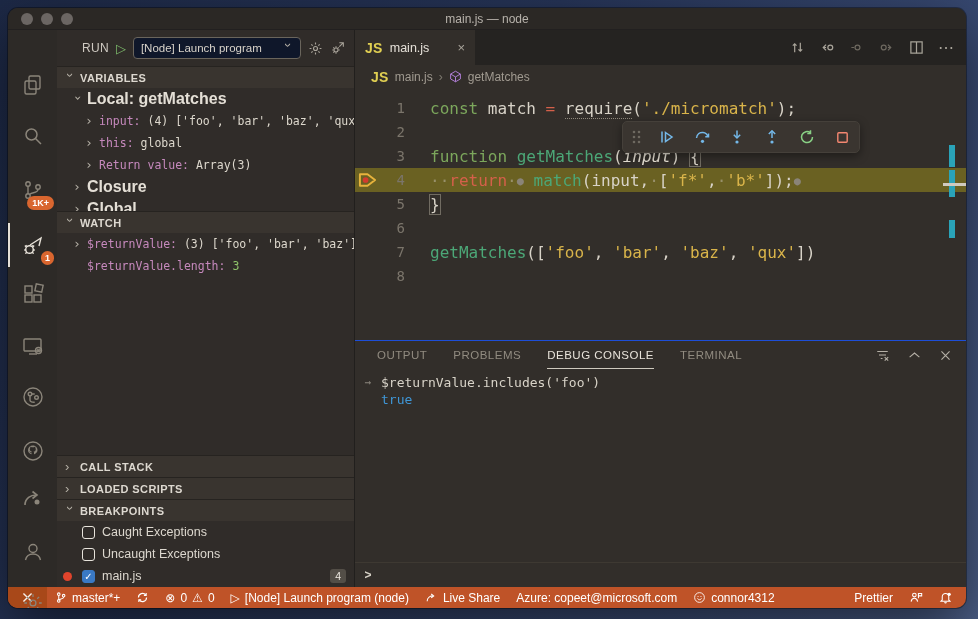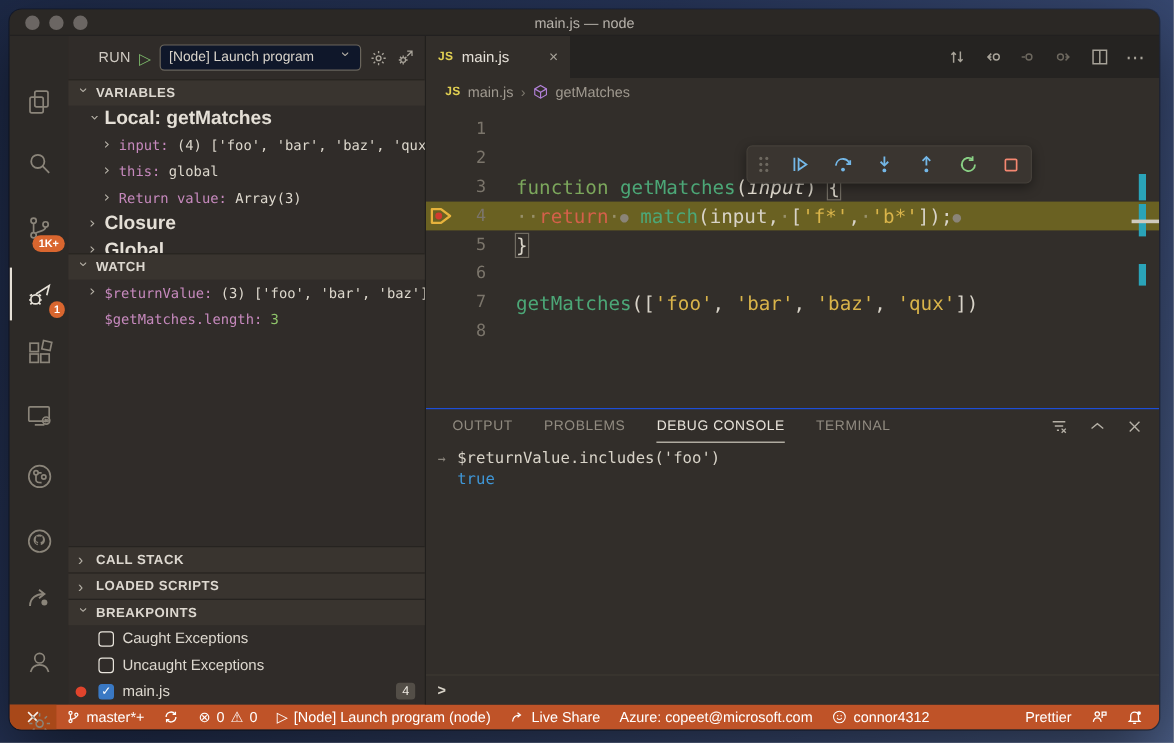--- a/index.html
+++ b/index.html
@@ -53,21 +53,21 @@
   
   .bp-row{ height:22px; display:flex; align-items:center; gap:7px; padding-left:25px; font-size:12.5px; color:#ddd8cf; position:relative;}
   .bp-dot{ position:absolute; left:6px; width:9px; height:9px; border-radius:50%; background:#e0442c; }
   .cbx{ width:13px; height:13px; border-radius:3px; border:1.5px solid #e8e4dc; flex:none; display:flex; align-items:center; justify-content:center; font-size:10px; color:#fff; }
   .cbx.checked{ background:#3a79c4; border-color:#3a79c4; }
   .bp-badge{ margin-left:auto; margin-right:8px; background:#534e47; color:#efeae2; font-size:10.5px; border-radius:3px; padding:1px 5px; }
   
   .editorcol{ width:611px; position:relative; flex:none; background:#322e2a; display:flex; flex-direction:column; }
   .tabbar{ height:35px; background:#252321; display:flex; flex:none; position:relative; }
   .tab{ width:120px; background:#322e2a; display:flex; align-items:center; gap:7px; padding:0 10px; font-size:12.5px; color:#e5e0d8; }
-  .jsbadge{ color:#e0cf52; font-size:10px; font-weight:bold; letter-spacing:.3px; }
+  .jsbadge{ color:#e0cf52; font-size:14px; font-weight:bold; letter-spacing:.3px; }
   .tabclose{ margin-left:auto; color:#a8a39a; font-size:13px; }
   .editor-actions{ position:absolute; right:12px; top:0; height:35px; display:flex; align-items:center; gap:14px; color:#a9a49a; }
   .editor-actions .dim{ color:#6d685f; }
   .breadcrumb{ height:23px; display:flex; align-items:center; gap:6px; padding-left:16px; font-size:12px; color:#a09a90; flex:none; }
   .bc-sep{ color:#7d786e; }
   .codearea{ height:252px; position:relative; flex:none; font-family:"DejaVu Sans Mono", monospace; font-size:16px; padding-top:8px; }
   .code-line{ height:24px; display:flex; align-items:center; white-space:pre; position:relative; }
   .code-line.current{ background:#6a6122; }
   .bp-gutter{ width:24px; flex:none; display:flex; align-items:center; justify-content:center; }
   .ln{ width:26px; flex:none; text-align:right; color:#7b756b; font-size:14px; }
@@ -243,21 +243,21 @@
           <div class="t-row" style="padding-left: 16px;"><span class="chev collapsed">›</span><span><span class="p-label">Closure</span></span></div>
           <div class="t-row" style="padding-left: 16px;"><span class="chev collapsed">›</span><span><span class="p-label">Global</span></span></div>
         </div>
 
       <div class="sec-header" style="top:181px">
         <span class="chev expanded">›</span>
         <span>WATCH</span>
       </div>
       <div class="rows-clip" style="top:203px; height:46px;" id="watch-rows">
           <div class="t-row" style="padding-left: 16px;"><span class="chev collapsed">›</span><span><span class="p-vn">$returnValue:</span><span class="p-vv"> (3) ['foo', 'bar', 'baz']</span></span></div>
-          <div class="t-row" style="padding-left: 16px;"><span class="chev none">›</span><span><span class="p-vn">$getMatches.length:</span><span class="p-num"> 3</span></span></div>
+          <div class="t-row" style="padding-left: 16px;"><span class="chev none">›</span><span><span class="p-vn">$returnValue.length:</span><span class="p-num"> 3</span></span></div>
         </div>
 
       <div class="sec-header" style="top:425px">
         <span class="chev">›</span>
         <span>CALL STACK</span>
       </div>
       <div class="sec-header" style="top:447px">
         <span class="chev">›</span>
         <span>LOADED SCRIPTS</span>
       </div>
@@ -382,21 +382,21 @@
               </svg>
           </span>
           <span class="dbg-btn">
             <svg width="15" height="15" viewBox="0 0 16 16" fill="none" stroke="#f48771" stroke-width="1.5">
                 <rect x="3" y="3" width="10" height="10" rx="1"></rect>
               </svg>
           </span>
         </div>
 
         <div id="code-lines">
-            <div class="code-line"><div class="bp-gutter"></div><div class="ln">1</div></div>
+            <div class="code-line"><div class="bp-gutter"></div><div class="ln">1</div><div class="ltext"><span class="tk-kw">const </span><span class="tk-fg">match </span><span class="tk-op">= </span><span class="tk-req">require</span><span class="tk-fg">(</span><span class="tk-str">'./micromatch'</span><span class="tk-fg">);</span></div></div>
             <div class="code-line"><div class="bp-gutter"></div><div class="ln">2</div><div class="ltext"></div></div>
             <div class="code-line"><div class="bp-gutter"></div><div class="ln">3</div><div class="ltext"><span class="tk-kw">function </span><span class="tk-fn">getMatches</span><span class="tk-fg">(</span><span class="tk-param">input</span><span class="tk-fg">) </span><span class="tk-bracket">{</span></div></div>
             <div class="code-line current"><div class="bp-gutter"><svg width="19" height="18" viewBox="0 0 20 18">
                   <path d="M2 3h8l8 6-8 6H2z" fill="none" stroke="#e7b33c" stroke-width="2" stroke-linejoin="round"></path>
                   <circle cx="8" cy="9" r="3" fill="#d23b2e"></circle>
                 </svg></div><div class="ln">4</div><div class="ltext"><span class="tk-ws">··</span><span class="tk-op">return</span><span class="tk-ws">·</span><span class="tk-bpdot">●</span><span class="tk-fg"> </span><span class="tk-fn">match</span><span class="tk-fg">(</span><span class="tk-fg">input,</span><span class="tk-ws">·</span><span class="tk-fg">[</span><span class="tk-str">'f*'</span><span class="tk-fg">,</span><span class="tk-ws">·</span><span class="tk-str">'b*'</span><span class="tk-fg">]);</span><span class="tk-bpdot">●</span></div></div>
             <div class="code-line"><div class="bp-gutter"></div><div class="ln">5</div><div class="ltext"><span class="tk-bracket">}</span></div></div>
             <div class="code-line"><div class="bp-gutter"></div><div class="ln">6</div><div class="ltext"></div></div>
             <div class="code-line"><div class="bp-gutter"></div><div class="ln">7</div><div class="ltext"><span class="tk-fn">getMatches</span><span class="tk-fg">([</span><span class="tk-str">'foo'</span><span class="tk-fg">, </span><span class="tk-str">'bar'</span><span class="tk-fg">, </span><span class="tk-str">'baz'</span><span class="tk-fg">, </span><span class="tk-str">'qux'</span><span class="tk-fg">])</span></div></div>
             <div class="code-line"><div class="bp-gutter"></div><div class="ln">8</div><div class="ltext"></div></div>

